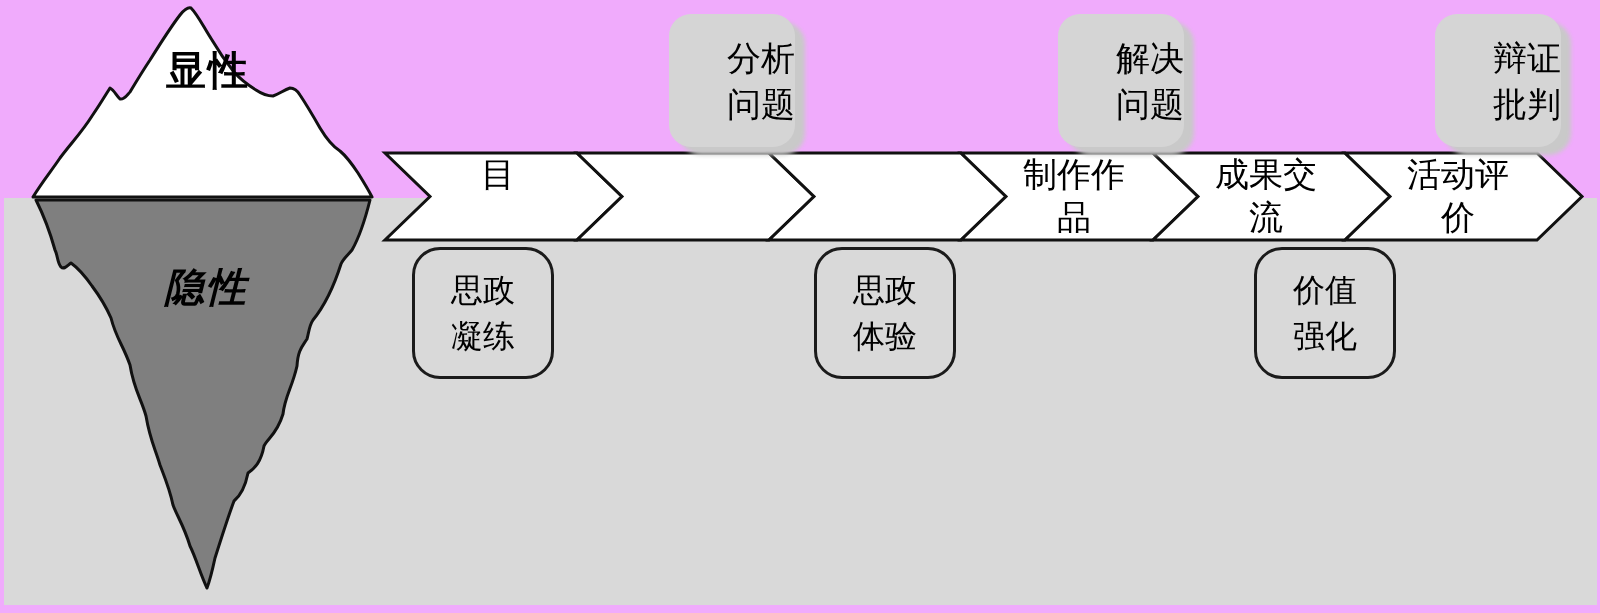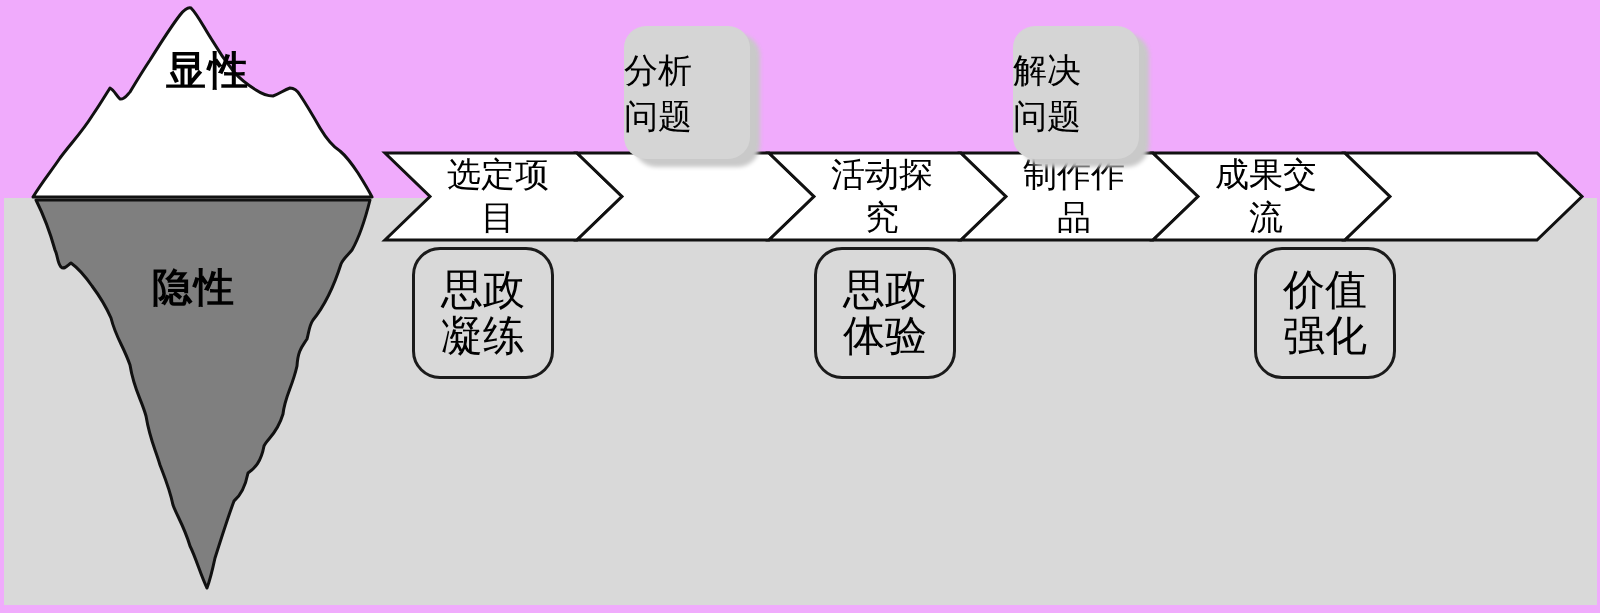--- a/index.html
+++ b/index.html
@@ -18,38 +18,39 @@
   }
   .diagram-svg{position:absolute; left:0; top:0;}
   .ice-below{fill:var(--submerged-ice); stroke:var(--outline); stroke-width:3; stroke-linejoin:round;}
   .ice-above{fill:var(--ice); stroke:var(--outline); stroke-width:3; stroke-linejoin:round;}
   .chevron{fill:var(--ice); stroke:var(--outline); stroke-width:3; stroke-linejoin:miter;}
   .iceberg-label{
     position:absolute; width:164px; text-align:center;
     font-size:40px; line-height:50px; font-weight:bold; letter-spacing:2px;
   }
   .iceberg-label.above{left:126px; top:45px;}
-  .iceberg-label.below{left:112px; top:262px;}
+  .iceberg-label.below{left:124px; top:262px;font-style:italic;}
   .chev-label{
     position:absolute; top:153px; height:86px; width:170px;
     display:flex; flex-direction:column; justify-content:space-between; align-items:center;
     font-size:34px; line-height:43px; white-space:nowrap;
   }
   .top-box{
-    position:absolute; top:26px; width:126px; height:133px;
+    position:absolute; top:14px; width:126px; height:133px;
     background:var(--box-fill); border-radius:22px;
-    display:flex; flex-direction:column; justify-content:center; align-items:flex-start;
+    display:flex; flex-direction:column; justify-content:center; align-items:flex-end;
     font-size:34px; line-height:46px; white-space:nowrap;
     box-shadow:10px 8px 4px var(--shadow);
+    margin-left:45px;
   }
   .bottom-box{
     position:absolute; top:247px; width:136px; height:126px;
     background:var(--water); border:3px solid #1b1b1b; border-radius:28px;
     display:flex; flex-direction:column; justify-content:center; align-items:center;
-    font-size:42px; line-height:46px; white-space:nowrap;
+    font-size:32px; line-height:46px; white-space:nowrap;
   }
 </style>
 </head>
 <body>
 
 <div class="stage">
 
   <div class="water"></div>
 
   <svg class="diagram-svg" width="1600" height="613" viewBox="0 0 1600 613">
@@ -110,43 +111,46 @@
   </svg>
 
   <div class="iceberg-label above">
     <div>显性</div>
   </div>
   <div class="iceberg-label below">
     <div>隐性</div>
   </div>
 
   <div class="chev-label" style="left:413px">
-    <span>选定项</span>
     <span>目</span>
-  </div>
-  <div class="chev-label" style="left:797px">
-    <span>活动探</span>
-    <span>究</span>
   </div>
   <div class="chev-label" style="left:1181px">
     <span>成果交</span>
     <span>流</span>
   </div>
   <div class="chev-label" style="left:989px">
     <span>制作作</span>
     <span>品</span>
   </div>
+  <div class="chev-label" style="left:1373px">
+    <span>活动评</span>
+    <span>价</span>
+  </div>
 
   <div class="top-box" style="left:624px">
     <div>分析</div>
     <div>问题</div>
   </div>
   <div class="top-box" style="left:1013px">
     <div>解决</div>
     <div>问题</div>
+  </div>
+  <div class="top-box" style="left:1390px">
+    <div>辩证</div>
+    <div>批判</div>
   </div>
 
   <div class="bottom-box" style="left:412px">
     <div>思政</div>
     <div>凝练</div>
   </div>
   <div class="bottom-box" style="left:814px">
     <div>思政</div>
     <div>体验</div>
   </div>

